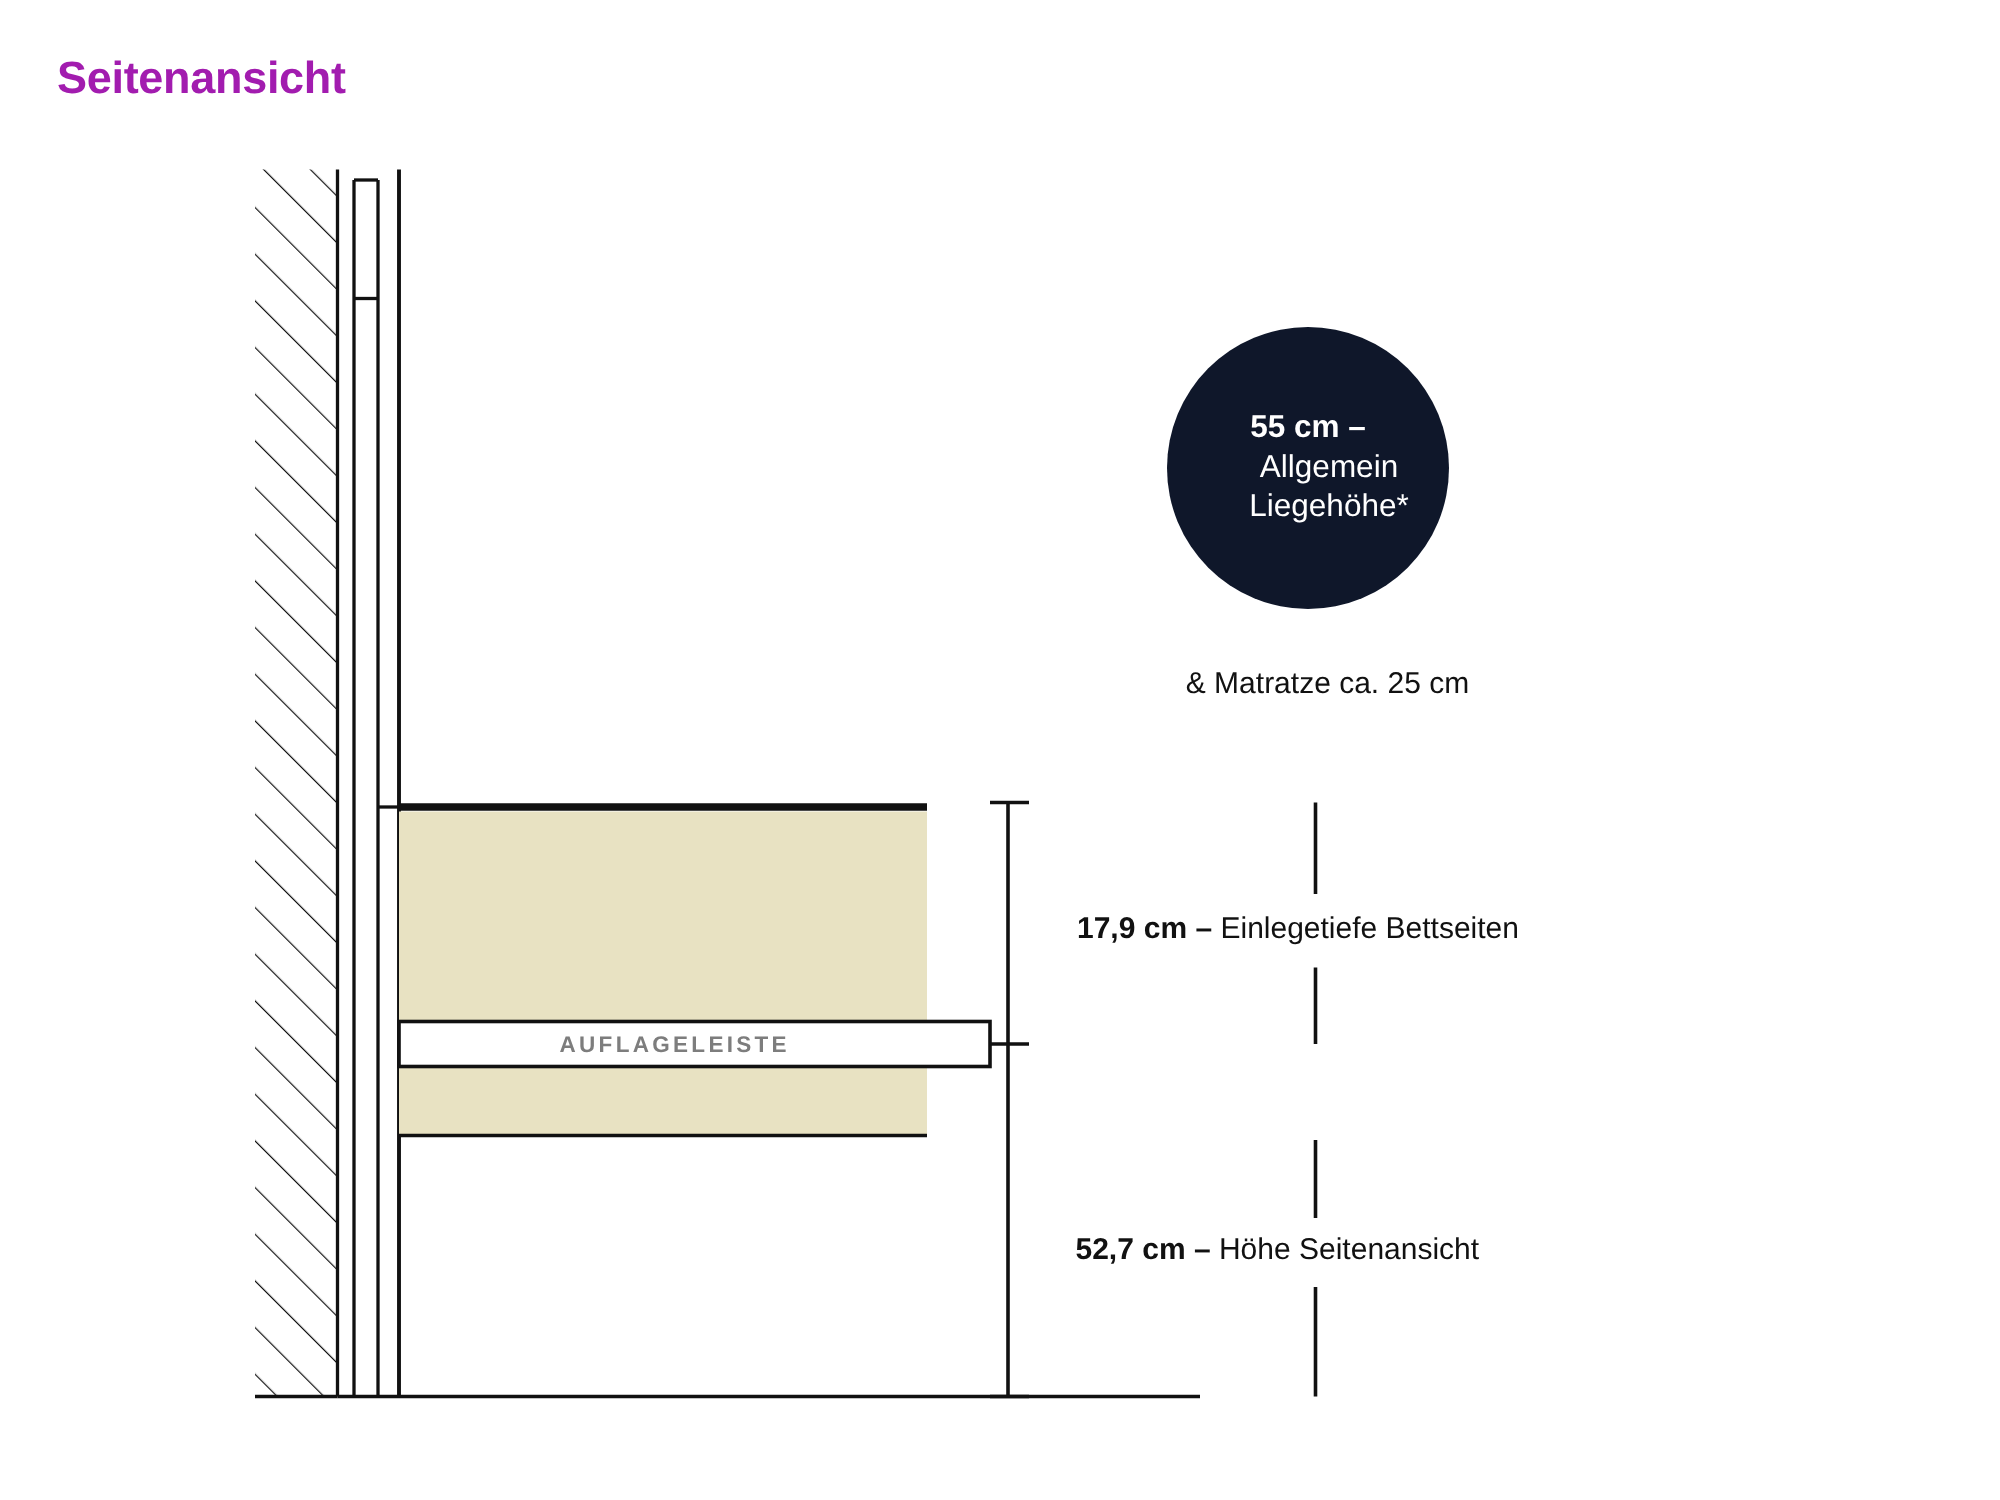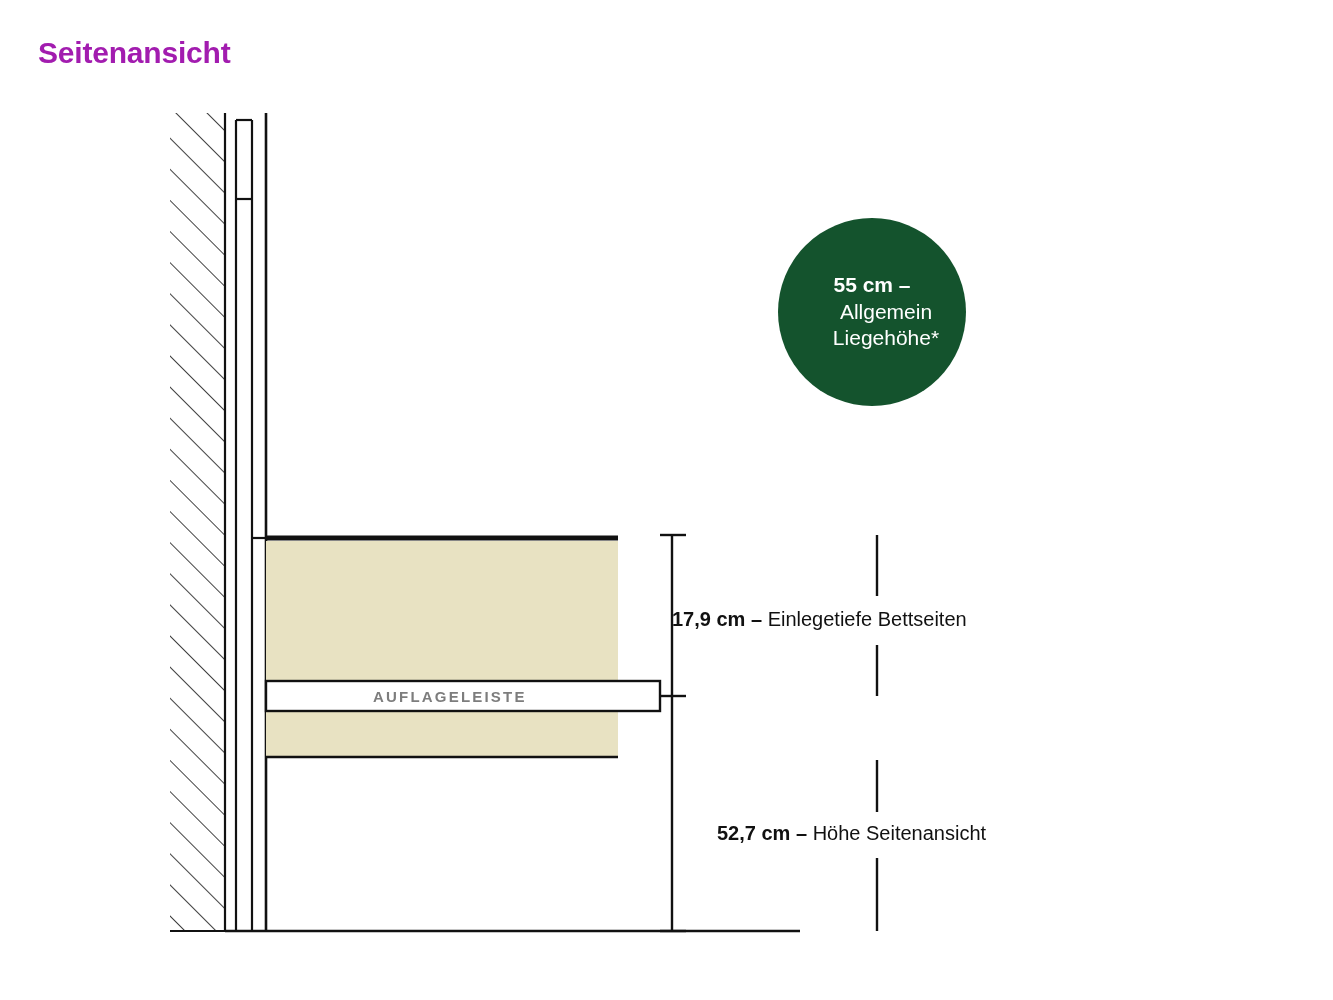--- a/index.html
+++ b/index.html
@@ -75,21 +75,21 @@
   
   .dim-label {
     position: absolute;
     font-size: 20px;
     color: #111111;
     white-space: nowrap;
   }
   .dim-label .val { font-weight: bold; }
   .dim-label .desc { font-weight: normal; }
 
-  #dim-einlegetiefe { left: 672px; top: 608px; }
+  #dim-einlegetiefe { left: 718px; top: 608px; }
   #dim-hoehe        { left: 717px; top: 822px; }
 
   
   .leiste-label {
     position: absolute;
     left: 373px;
     top: 688px;
     font-size: 15px;
     font-weight: bold;
     letter-spacing: 2.2px;
@@ -147,27 +147,28 @@
   <line x1="225" y1="931" x2="800" y2="931" stroke="#111111" stroke-width="2.4"></line>
 
   <g>
     <line x1="877" y1="535" x2="877" y2="596" stroke="#111111" stroke-width="2.4"></line>
     <line x1="877" y1="645" x2="877" y2="696" stroke="#111111" stroke-width="2.4"></line>
     <line x1="877" y1="760" x2="877" y2="812" stroke="#111111" stroke-width="2.4"></line>
     <line x1="877" y1="858" x2="877" y2="931" stroke="#111111" stroke-width="2.4"></line>
   </g>
 </svg>
 
-<div class="badge" style="background: #14532d; align-items: center;">
+<div class="badge" style="background: #0f172a; align-items: center;">
   <div class="line1">55 cm –</div>
   <div class="line2">Allgemein</div>
   <div class="line3">Liegehöhe*</div>
 </div>
 
 <div class="note">
+  <div>&amp; Matratze ca. 25 cm</div>
 </div>
 
 <div class="dim-label" id="dim-einlegetiefe">
   <span class="val">17,9 cm –</span><span class="desc"> Einlegetiefe Bettseiten</span>
 </div>
 
 <div class="dim-label" id="dim-hoehe">
   <span class="val">52,7 cm –</span><span class="desc"> Höhe Seitenansicht</span>
 </div>
 

